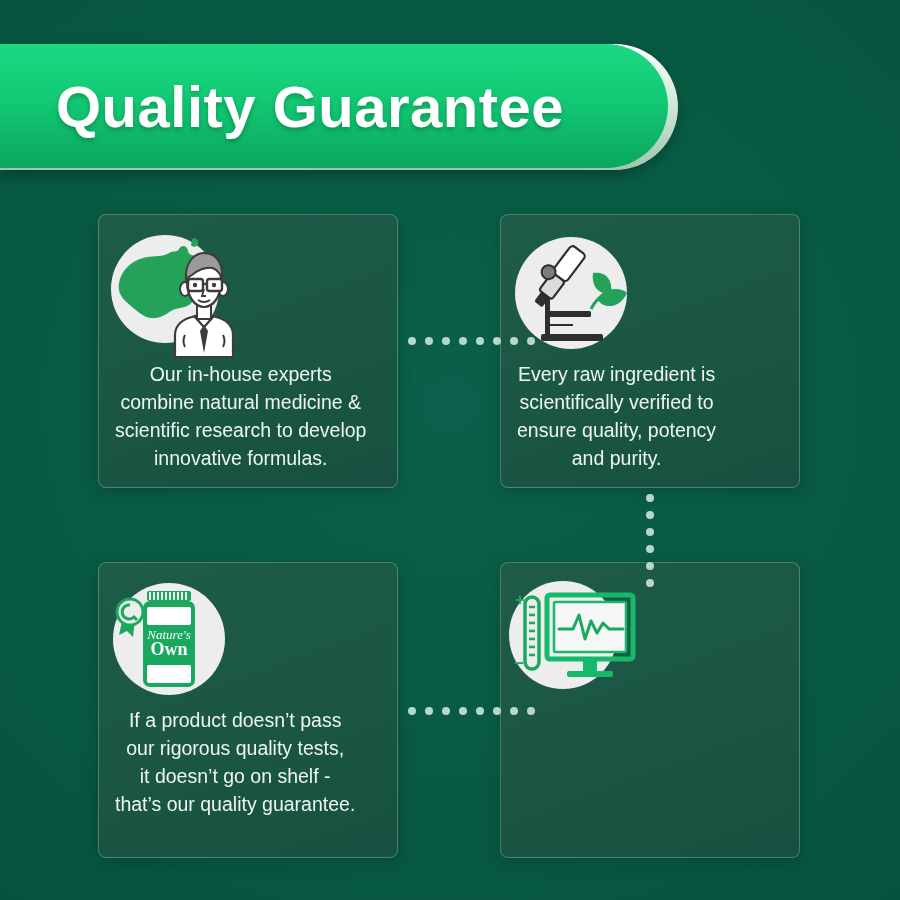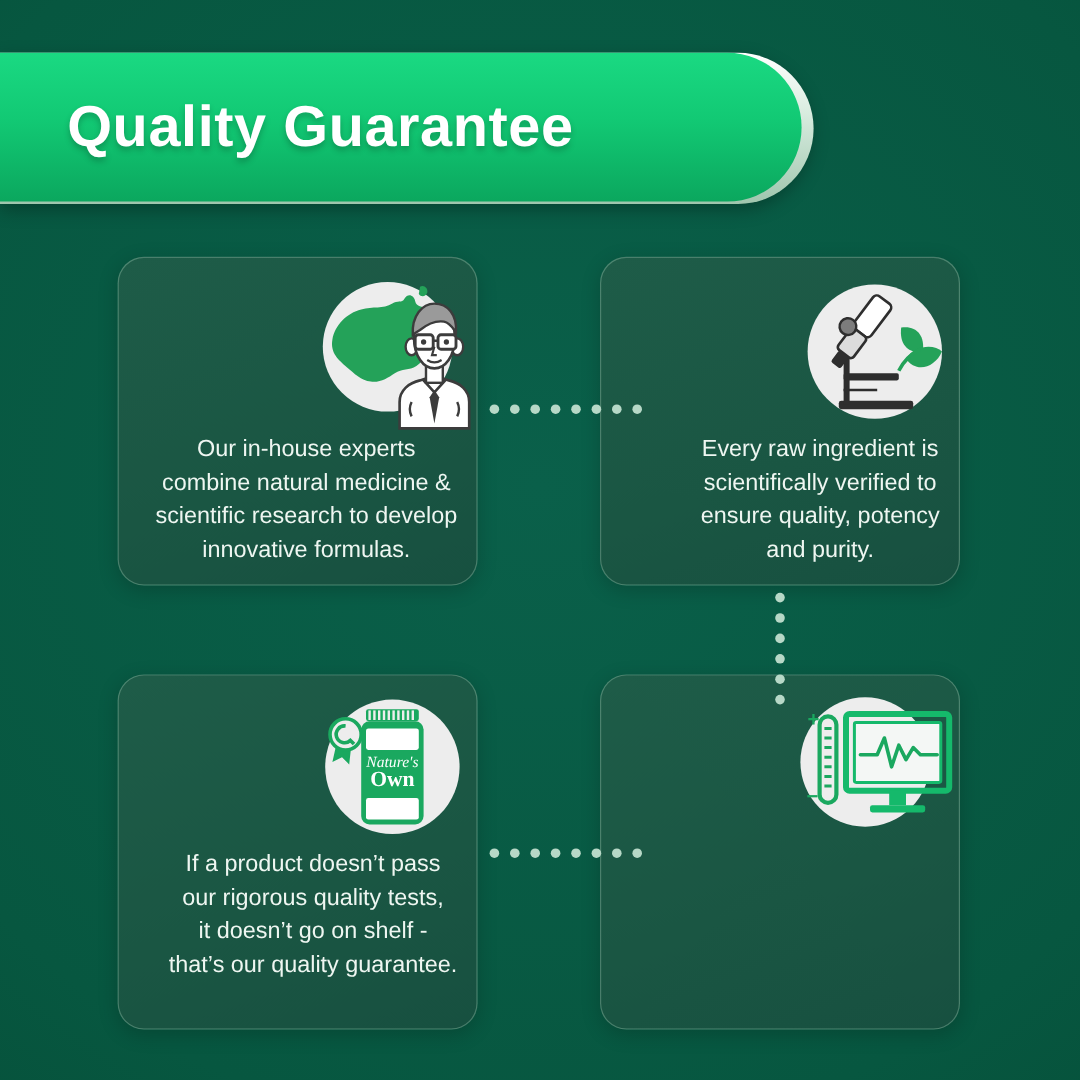--- a/index.html
+++ b/index.html
@@ -46,39 +46,39 @@
     left: 0; top: 0;
     width: 668px; height: 124px;
     border-radius: 0 62px 62px 0;
     background: linear-gradient(180deg, #1ad982 0%, #12c974 45%, #0ba75e 100%);
     display: flex;
     align-items: center;
   }
   .banner-title {
     margin-left: 56px;
     color: #ffffff;
-    font-size: 48px;
+    font-size: 58px;
     font-weight: bold;
     letter-spacing: 0.5px;
     text-shadow: 0 3px 5px rgba(0,0,0,0.22);
     white-space: nowrap;
   }
 
   
   .card {
     position: absolute;
     width: 300px;
-    border-radius: 22px;
+    border-radius: 8px;
     background: linear-gradient(160deg, #1e5c48 0%, #1a5643 60%, #175040 100%);
     border: 1px solid rgba(190, 230, 205, 0.30);
     box-shadow: 0 4px 16px rgba(0,0,0,0.18);
     box-sizing: border-box;
     display: flex;
     flex-direction: column;
-    align-items: flex-end;
+    align-items: flex-start;
   }
   #card-0 { left: 98px;  top: 214px; height: 274px; }
   #card-1 { left: 500px; top: 214px; height: 274px; }
   #card-2 { left: 98px;  top: 562px; height: 296px; }
   #card-3 { left: 500px; top: 562px; height: 296px; }
 
   .icon-holder {
     margin-top: 16px;
     width: 140px;
     height: 130px;

